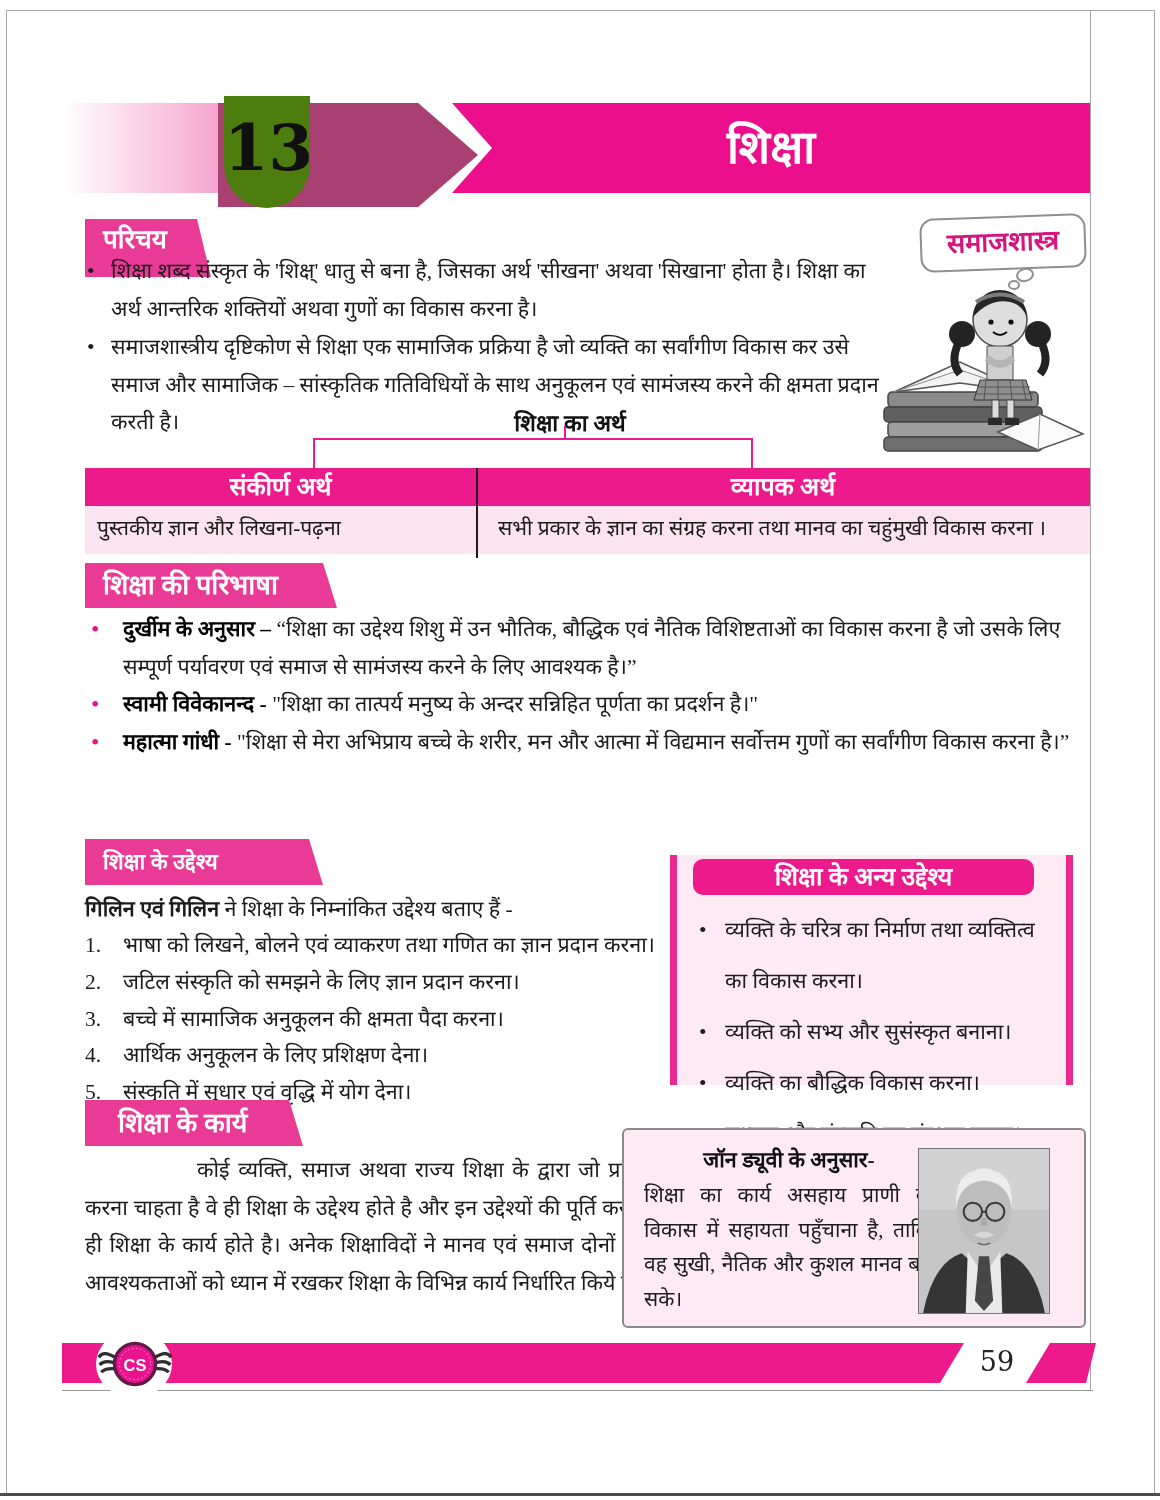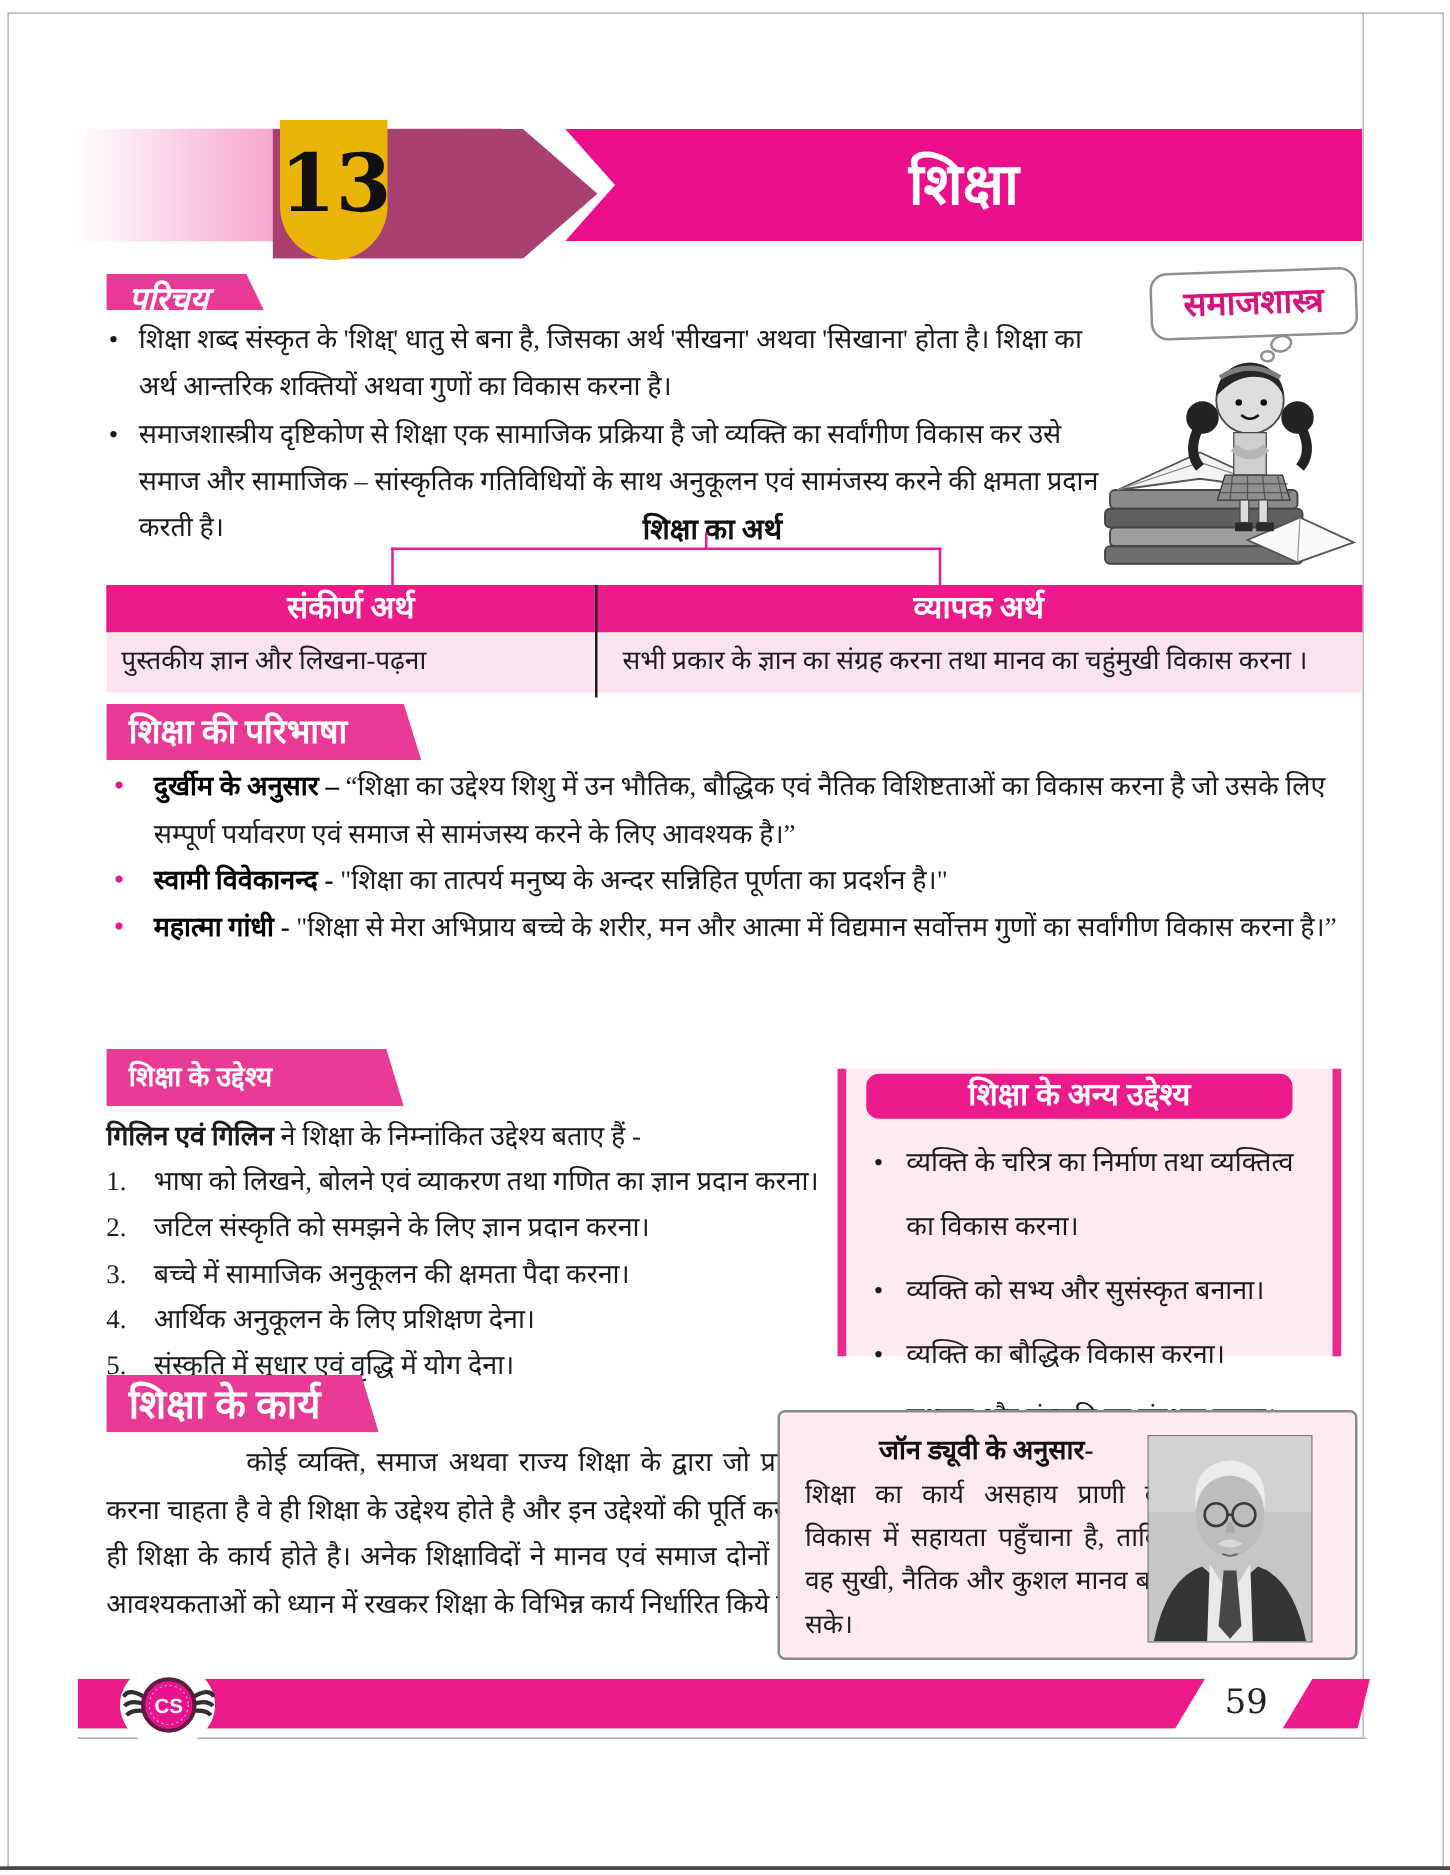--- a/index.html
+++ b/index.html
@@ -7,46 +7,46 @@
         font-family:"Liberation Serif","DejaVu Serif",serif;color:#1b1b1b;}
   .page-border{position:absolute;left:6px;top:10px;width:1147px;height:1482px;border:1px solid #a8a8a8;}
   .bottom-edge{position:absolute;left:0;top:1493px;width:1160px;height:3px;background:#4a4a4a;}
   .content-right-line{position:absolute;left:1090px;top:10px;width:1px;height:1380px;background:#a8a8a8;}
 
   
   .grad-bar{position:absolute;left:62px;top:103px;width:340px;height:90px;
     background:linear-gradient(90deg,#ffffff 0%,#f6a8d0 45%,#ec1a8c 100%);}
   .dark-chevron{position:absolute;left:218px;top:103px;width:260px;height:104px;background:#a84071;
     clip-path:polygon(0 0,77% 0,100% 50%,77% 100%,0 100%);}
-  .num-badge{position:absolute;left:224px;top:96px;width:86px;height:112px;background:#eab308;
+  .num-badge{position:absolute;left:224px;top:96px;width:86px;height:112px;background:#4d7c0f;
     border-radius:0 0 43px 43px;text-align:center;}
   .num-badge span{font-family:"DejaVu Serif",serif;font-weight:bold;font-size:64px;line-height:104px;color:#101010;}
   .title-banner{position:absolute;left:452px;top:103px;width:638px;height:90px;background:#ec0f8c;
     clip-path:polygon(0 0,100% 0,100% 100%,0 100%,40px 50%);}
   .title-banner span{display:block;text-align:center;color:#ffffff;font-weight:bold;font-size:46px;line-height:90px;}
 
   
   .bubble{position:absolute;left:920px;top:216px;width:162px;height:50px;background:#ffffff;
     border:2px solid #8f8f8f;border-radius:14px;transform:rotate(-2deg);text-align:center;}
   .bubble span{color:#d6147e;font-weight:bold;font-size:27px;line-height:48px;}
   .bubble-tail1{position:absolute;left:1016px;top:268px;width:14px;height:10px;background:#fff;border:2px solid #8f8f8f;border-radius:50%;transform:rotate(-15deg);}
   .bubble-tail2{position:absolute;left:1008px;top:280px;width:8px;height:6px;background:#fff;border:2px solid #8f8f8f;border-radius:50%;}
   .girl-illus{position:absolute;left:880px;top:262px;width:210px;height:200px;}
 
   
   .tab{position:absolute;background:#e93a96;clip-path:polygon(0 0,calc(100% - 14px) 0,100% 100%,0 100%);}
   .tab span{display:block;color:#ffffff;font-weight:bold;padding-left:18px;}
-  .tab-parichay{left:85px;top:219px;width:126px;height:29px;font-style:italic;}
+  .tab-parichay{left:85px;top:219px;width:126px;height:58px;}
   .tab-parichay span{font-size:26px;line-height:42px;}
   .tab-paribhasha{left:85px;top:563px;width:252px;height:45px;}
   .tab-paribhasha span{font-size:27px;line-height:45px;}
   .tab-uddeshya{left:85px;top:839px;width:238px;height:46px;}
   .tab-uddeshya span{font-size:22px;line-height:46px;}
   .tab-karya{left:85px;top:1100px;width:218px;height:46px;}
-  .tab-karya span{font-size:32px;line-height:46px;}
+  .tab-karya span{font-size:27px;line-height:46px;margin-left:15px;}
 
   
   .parichay-list{position:absolute;left:85px;top:253px;width:808px;}
   .parichay-list .li{position:relative;padding-left:26px;font-size:21.5px;line-height:37.5px;margin-bottom:1px;}
   .parichay-list .li::before{content:"•";position:absolute;left:2px;top:0;color:#1b1b1b;}
 
   .meaning-heading{position:absolute;left:85px;top:406px;width:970px;text-align:center;
     font-size:23px;font-weight:bold;color:#111;}
   .conn{position:absolute;background:#ec1a8c;}
   .conn-stub{left:564px;top:426px;width:2px;height:13px;}

